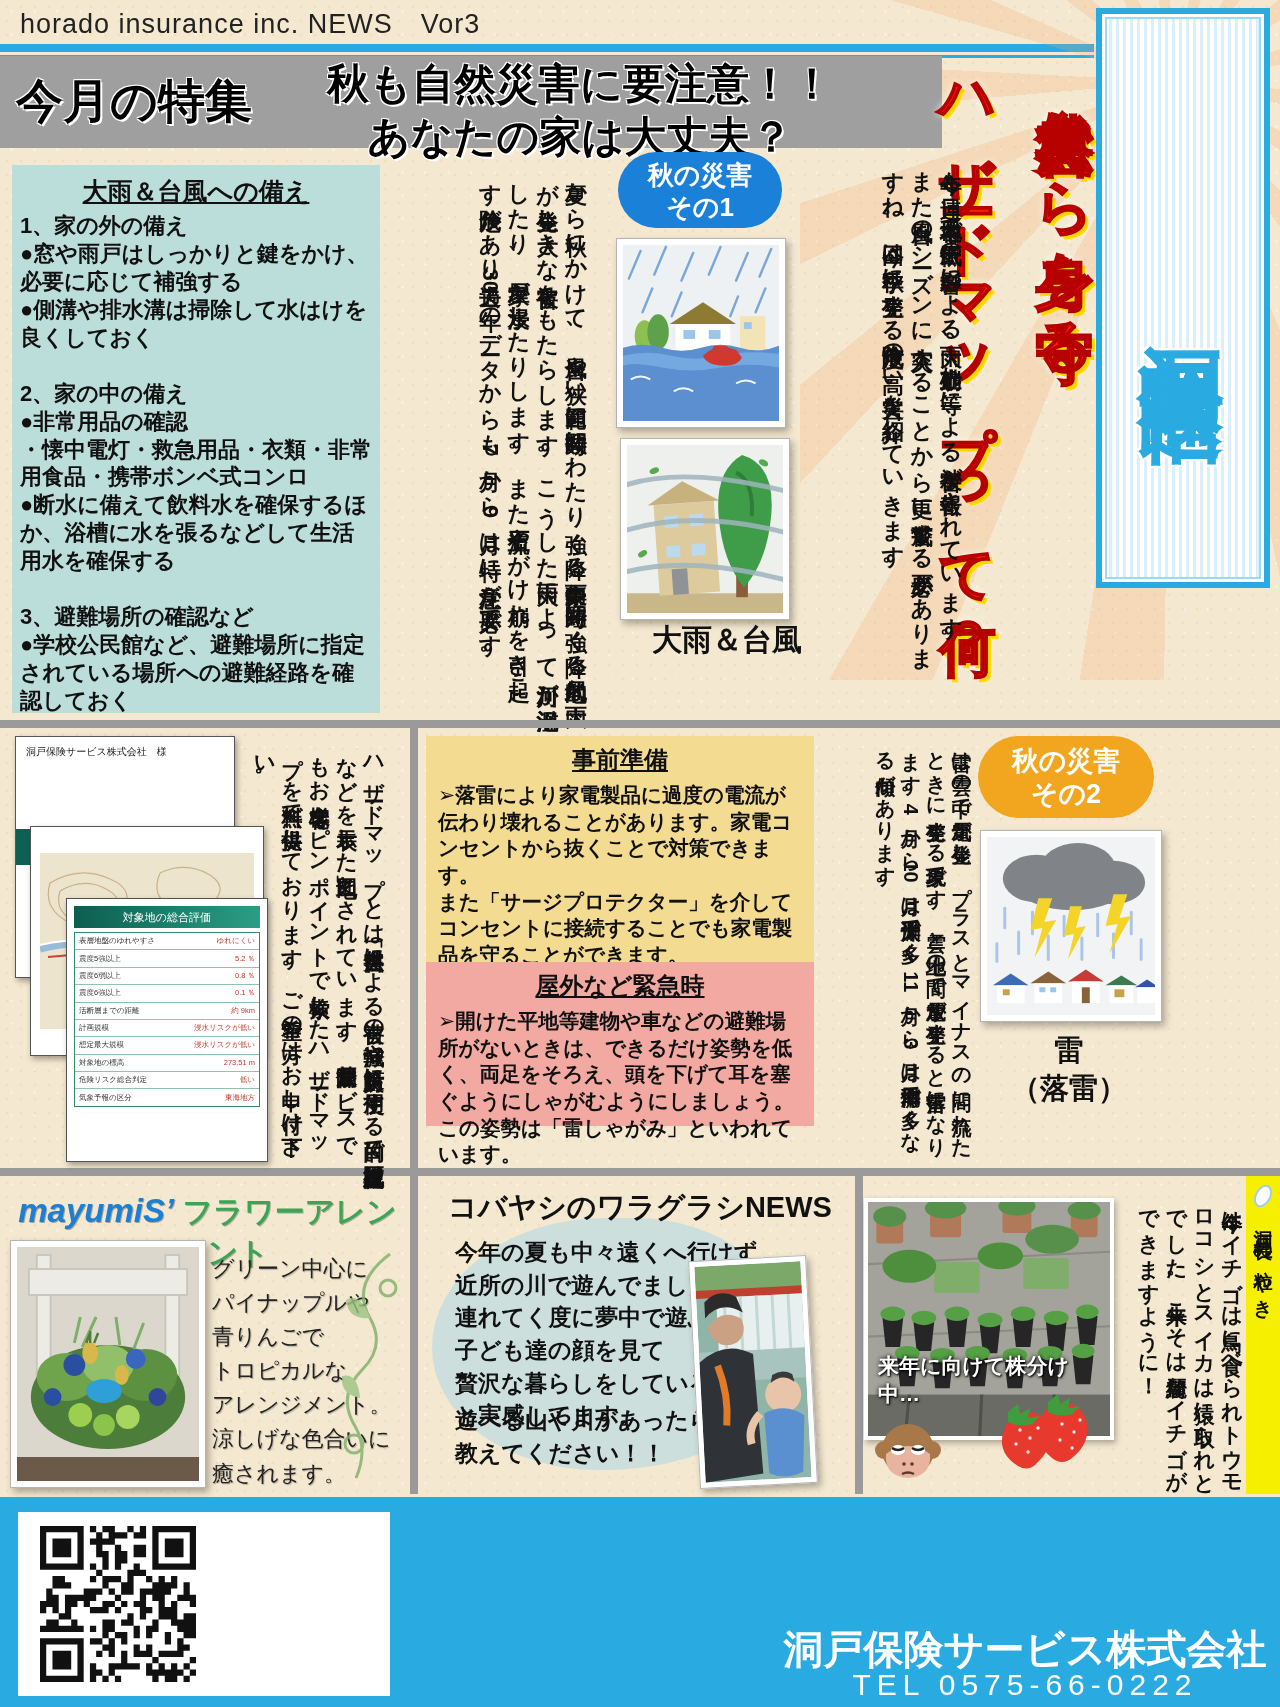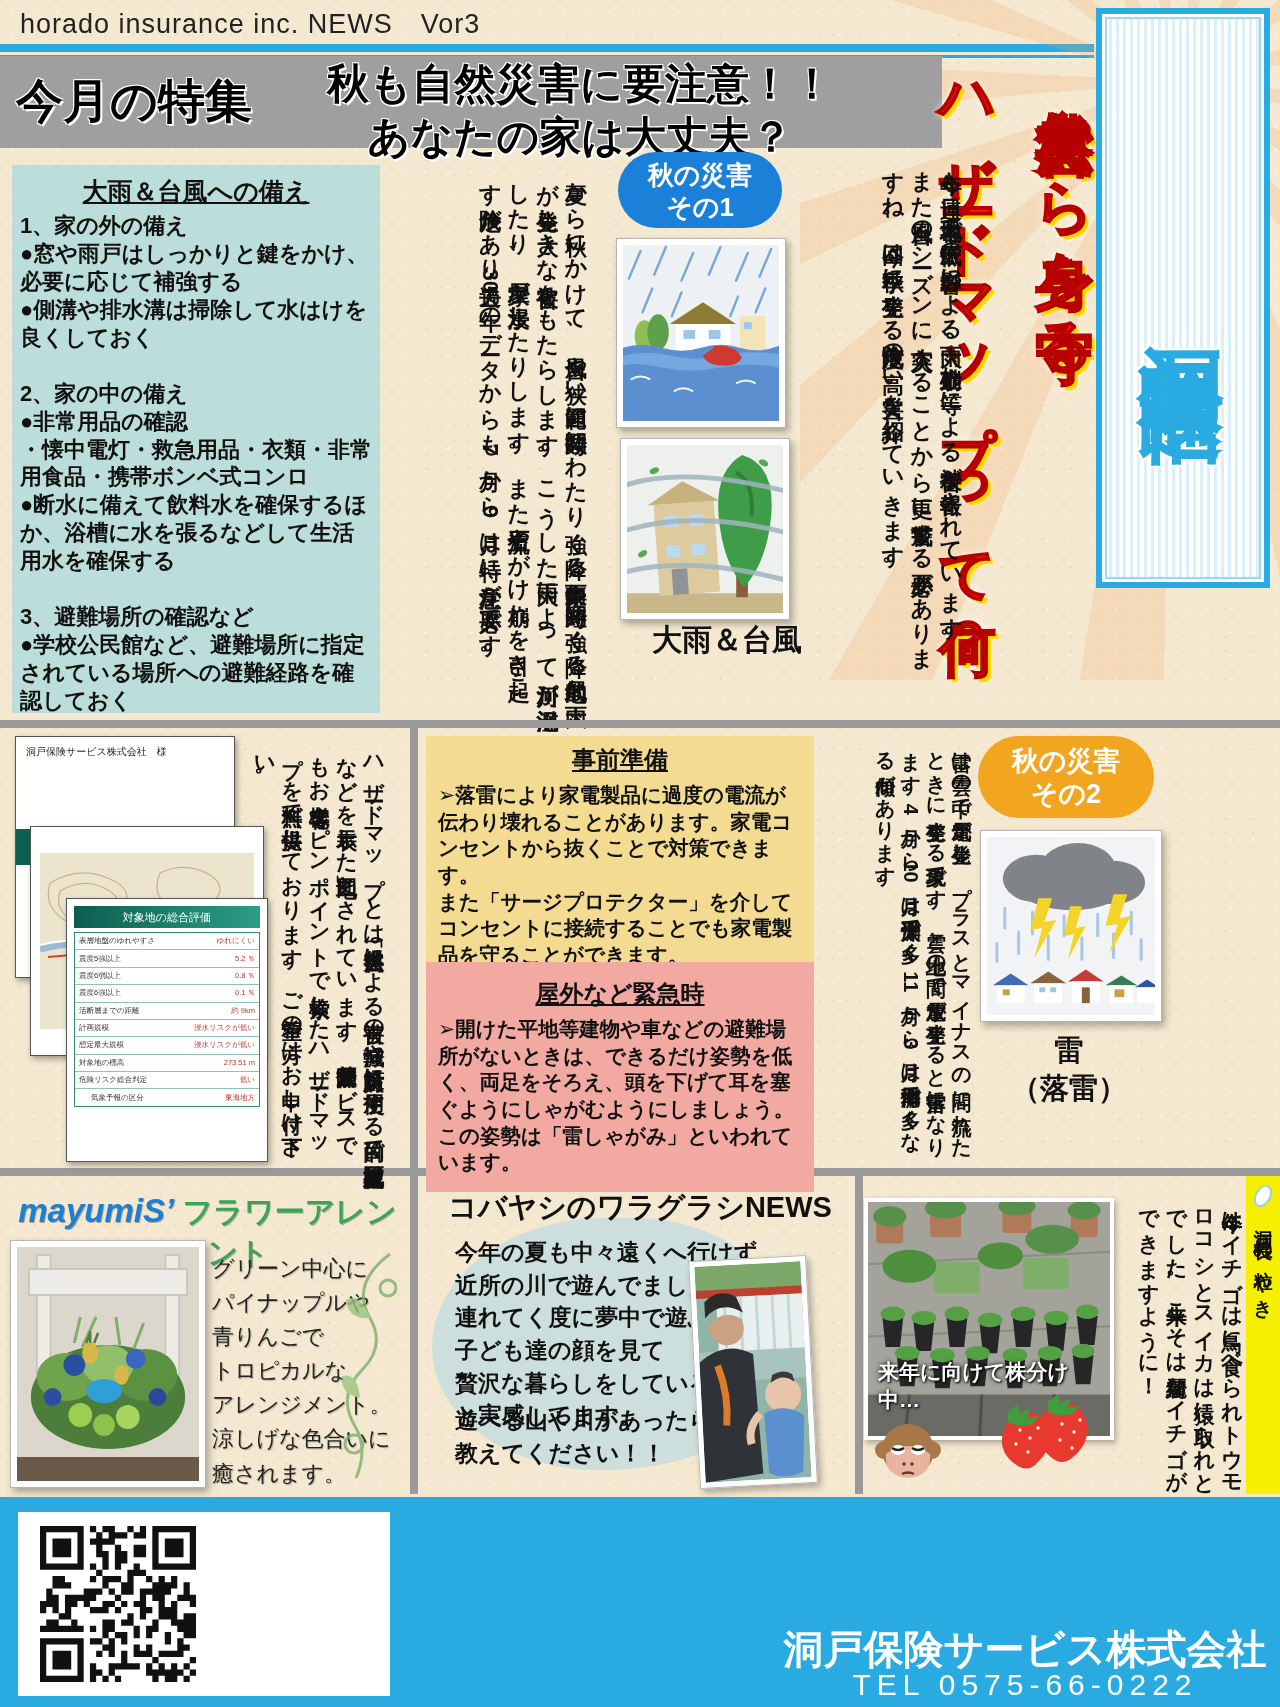--- a/index.html
+++ b/index.html
@@ -69,27 +69,27 @@
   .doc1{left:15px;top:736px;width:218px;height:240px;z-index:1;}
   .doc1-addressee{position:absolute;left:10px;top:8px;font-size:10px;color:#222;}
   .doc1-band{position:absolute;left:0;top:92px;width:100%;height:36px;background:linear-gradient(90deg,#0c5f50,#2b9e85);
     color:#fff;font-size:14px;display:flex;align-items:center;justify-content:center;}
   .doc2{left:30px;top:826px;width:232px;height:228px;z-index:2;display:flex;align-items:center;justify-content:center;}
   .doc3{left:66px;top:898px;width:200px;height:262px;z-index:3;}
   .doc3-header{height:22px;background:linear-gradient(90deg,#0c5f50,#2b9e85);color:#fff;font-size:11px;
     display:flex;align-items:center;justify-content:center;margin:7px 7px 4px;}
   .doc3-table{margin:0 7px;border:1px solid #2e8b6f;}
   .doc3-row{display:flex;justify-content:space-between;border-bottom:1px solid #8fc3ad;font-size:7.5px;padding:3.2px 4px;color:#333;}
-  .doc3-row:last-child{border-bottom:none;margin-left:12px;}
+  .doc3-row:last-child{border-bottom:none;}
   .doc3-row .val{color:#c0392b;}
   .vt-hazard{left:196px;top:742px;width:192px;height:420px;font-size:21px;line-height:1.3;z-index:5;}
 
   
   .yellow-box{left:426px;top:736px;width:388px;height:226px;background:#f3dc92;padding:8px 12px;box-sizing:border-box;}
-  .pink-box{left:426px;top:962px;width:388px;height:230px;background:#f2a9a1;padding:16px 12px;box-sizing:border-box;}
+  .pink-box{left:426px;top:962px;width:388px;height:164px;background:#f2a9a1;padding:8px 12px;box-sizing:border-box;}
   .box-title{text-align:center;font-weight:bold;font-size:24px;text-decoration:underline;margin-bottom:6px;}
   .box-body{font-size:20.5px;font-weight:bold;line-height:1.3;}
   .vt-thunder{left:820px;top:738px;width:154px;height:424px;font-size:20px;line-height:1.27;}
   .badge2{left:978px;top:736px;width:176px;height:82px;background:#f2a51f;border-radius:41px;color:#fff;text-align:center;
     font-weight:bold;font-size:27px;line-height:1.22;padding-top:9px;box-sizing:border-box;}
   .frame-lightning{left:980px;top:830px;width:182px;height:192px;}
   .caption2{left:978px;top:1032px;width:182px;text-align:center;font-size:29px;font-weight:bold;line-height:1.3;}
 
   
   .flower-header{left:10px;top:1192px;width:395px;text-align:center;font-size:30px;font-weight:bold;}
@@ -98,21 +98,21 @@
   .flower-photo{left:10px;top:1240px;width:196px;height:248px;}
   .flower-text{left:212px;top:1252px;width:180px;font-size:22px;line-height:1.55;color:#222;font-weight:500;
     text-shadow:1px 1px 1px rgba(0,0,0,.25);}
   .vine{left:330px;top:1248px;width:72px;height:235px;}
   .koba-title{left:430px;top:1188px;width:420px;text-align:center;font-size:29px;font-weight:bold;z-index:2;}
   .koba-blob{left:432px;top:1218px;width:356px;height:252px;background:#cddfdd;border-radius:52% 46% 55% 50%/55% 50% 48% 52%;}
   .koba-text1{left:455px;top:1236px;font-size:23px;font-weight:bold;line-height:1.42;z-index:2;}
   .koba-text2{left:455px;top:1404px;font-size:23px;font-weight:bold;line-height:1.42;z-index:2;}
   .kid-photo{left:694px;top:1258px;width:118px;height:228px;transform:rotate(-3deg);padding:5px;z-index:3;}
   .plants-photo{left:864px;top:1198px;width:242px;height:234px;border:4px solid #fff;box-shadow:2px 3px 6px rgba(0,0,0,.3);}
-  .plants-caption{position:absolute;left:10px;bottom:22px;color:#fff;font-weight:bold;font-size:21px;text-shadow:1px 1px 2px #000,0 0 4px #000;}
+  .plants-caption{position:absolute;left:10px;bottom:28px;color:#fff;font-weight:bold;font-size:21px;text-shadow:1px 1px 2px #000,0 0 4px #000;}
   .monkey{left:872px;top:1420px;width:72px;height:66px;}
   .strawberries{left:986px;top:1386px;width:112px;height:98px;}
   .vt-president{left:1108px;top:1196px;width:138px;height:292px;font-size:21px;line-height:1.32;}
   .president-band{left:1246px;top:1176px;width:34px;height:318px;background:#f7ef00;display:flex;flex-direction:column;
     align-items:center;padding-top:6px;box-sizing:border-box;}
   .president-title{writing-mode:vertical-rl;text-orientation:upright;font-size:19px;font-weight:bold;letter-spacing:4px;margin-top:5px;}
 
   
   .footer{left:0;top:1497px;width:1280px;height:210px;background:#29abe2;}
   .qr-panel{left:18px;top:1512px;width:372px;height:184px;background:#fff;}

